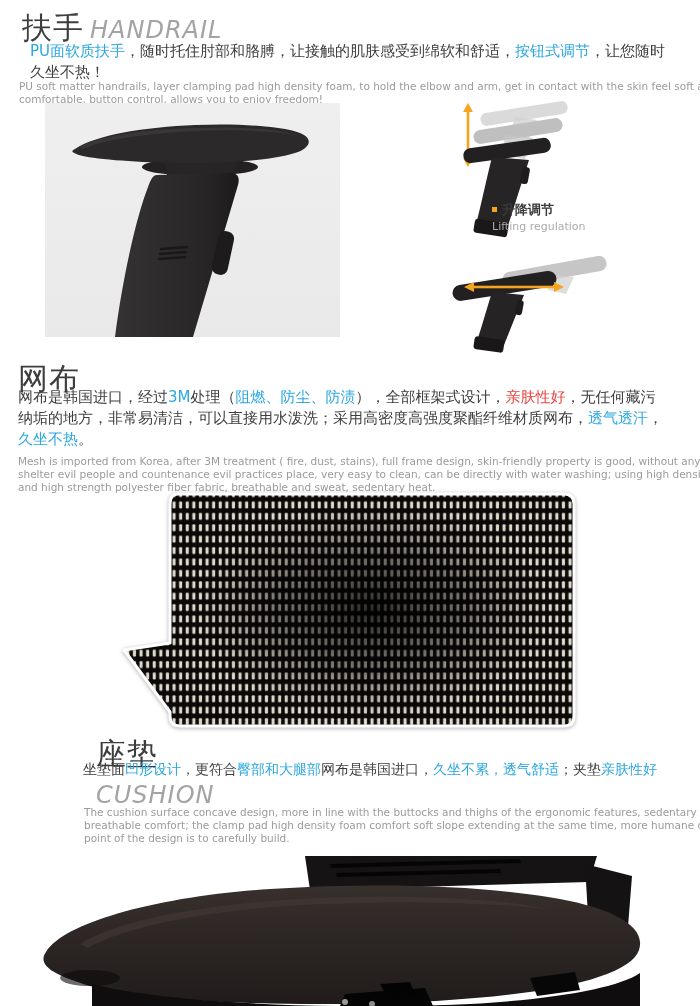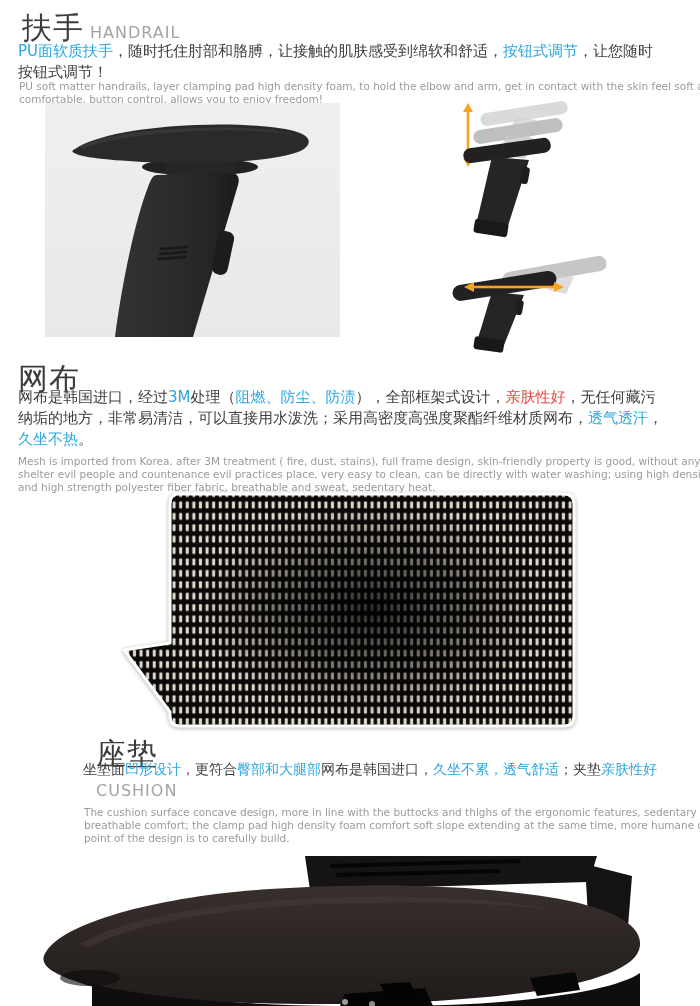--- a/index.html
+++ b/index.html
@@ -1,28 +1,28 @@
 <!DOCTYPE html>
 <html style="--blue: #2ba7e0; --red: #e8443f; --orange: #f6a41f; --heading: #3d3d3d; --heading_en: #a3a3a3; --body: #3e3e3e; --body_en: #9b9b9b;"><head>
 <meta charset="utf-8">
 <style>
   html,body{margin:0;padding:0;background:#ffffff;}
   .page{position:relative;width:700px;height:1006px;background:#fff;overflow:hidden;
         font-family:"DejaVu Sans","Liberation Sans",sans-serif;}
   .sec-title{position:absolute;display:flex;align-items:baseline;gap:6px;margin:4px;font-weight:normal;white-space:nowrap;}
   .sec-title .t-cn{font-size:30px;color:var(--heading);letter-spacing:1px;}
-  .sec-title .t-en{font-size:16px;color:var(--heading_en);letter-spacing:1px;}
+  .sec-title .t-en{font-size:24px;color:var(--heading_en);letter-spacing:1px;font-style:italic;}
   p{margin:0;}
   .cn{position:absolute;font-size:15px;line-height:21px;color:var(--body);white-space:nowrap;}
   .cn.small{font-size:14px;}
   .en{position:absolute;font-size:10.5px;line-height:13px;color:var(--body_en);white-space:nowrap;}
   .c-blue{color:var(--blue);}
   .c-red{color:var(--red);}
   #handrail-title{left:18px;top:4px;}
-  #handrail-cn{left:18px;top:41px;}
+  #handrail-cn{left:30px;top:41px;}
   #handrail-en{left:19px;top:80px;}
   #armrest-photo{position:absolute;left:45px;top:103px;}
   #fig-lift{position:absolute;left:445px;top:101px;}
   #fig-slide{position:absolute;left:432px;top:238px;}
   .fig-label{position:absolute;}
   .fig-label .fl-cn{font-size:13px;font-weight:bold;color:#3a3a3a;white-space:nowrap;}
   .fig-label .fl-en{font-size:11px;color:#ababab;margin-top:1px;white-space:nowrap;}
   .bullet{display:inline-block;width:5px;height:5px;background:var(--orange);margin-right:5px;vertical-align:2px;}
   #label-lift{left:492px;top:201px;}
   #label-slide{left:494px;top:322px;}
@@ -37,21 +37,21 @@
 </style>
 </head>
 <body>
 
 <div class="page">
 
   <h2 class="sec-title" id="handrail-title">
     <span class="t-cn">扶手</span>
     <span class="t-en">HANDRAIL</span>
   </h2>
-  <p class="cn" id="handrail-cn"><span class="c-blue">PU面软质扶手</span><span>，随时托住肘部和胳膊，让接触的肌肤感受到绵软和舒适，</span><span class="c-blue">按钮式调节</span><span>，让您随时</span><br><span>按钮式调节！</span></p>
+  <p class="cn" id="handrail-cn"><span class="c-blue">PU面软质扶手</span><span>，随时托住肘部和胳膊，让接触的肌肤感受到绵软和舒适，</span><span class="c-blue">按钮式调节</span><span>，让您随时</span><br><span>久坐不热！</span></p>
   <p class="en" id="handrail-en">PU soft matter handrails, layer clamping pad high density foam, to hold the elbow and arm, get in contact with the skin feel soft and<br>comfortable, button control, allows you to enjoy freedom!</p>
 
   <svg id="armrest-photo" width="295" height="234" viewBox="0 0 295 234">
     <defs>
       <linearGradient id="photobg" x1="0" y1="0" x2="0" y2="1">
         <stop offset="0" stop-color="#efefef"></stop>
           <stop offset="1" stop-color="#e9e9e9"></stop>
       </linearGradient>
       <linearGradient id="stemg" x1="0" y1="0" x2="1" y2="0">
         <stop offset="0" stop-color="#343232"></stop>
@@ -81,20 +81,24 @@
     </g>
     <rect x="35" y="6" width="88" height="13" rx="6" transform="rotate(-9 79 12)" fill="#dadada"></rect>
     <path d="M70 16 L92 19 L84 38 L64 34 Z" fill="#d2d2d2" opacity="0.8"></path>
     <rect x="28" y="23" width="90" height="14" rx="7" transform="rotate(-9 73 30)" fill="#bfbfbf"></rect>
     <path d="M60 34 L88 37 L80 58 L58 54 Z" fill="#c6c6c6" opacity="0.75"></path>
     <rect x="18" y="42" width="88" height="15" rx="7" transform="rotate(-8 62 49)" fill="#232021"></rect>
     <path d="M47 56 L84 59 L60 134 L30 128 C36 104 42 76 47 56 Z" fill="#272425"></path>
     <rect x="29" y="120" width="34" height="14" rx="3" transform="rotate(9 46 127)" fill="#1a1818"></rect>
     <rect x="76" y="66" width="8" height="17" rx="3" transform="rotate(10 80 74)" fill="#1e1c1c"></rect>
   </svg>
+  <div class="fig-label" id="label-lift">
+    <div class="fl-cn"><span class="bullet"></span><span>升降调节</span></div>
+    <div class="fl-en">Lifting regulation</div>
+  </div>
 
   <svg id="fig-slide" width="218" height="120" viewBox="0 0 218 120">
     <rect x="70" y="26" width="105" height="15" rx="7" transform="rotate(-10 122 33)" fill="#c6c6c6"></rect>
     <path d="M120 36 L142 39 L134 56 L116 52 Z" fill="#cecece" opacity="0.7"></path>
     <rect x="20" y="40" width="105" height="16" rx="8" transform="rotate(-9 72 48)" fill="#232021"></rect>
     <path d="M60 54 L92 57 L70 112 L44 106 C50 88 55 70 60 54 Z" fill="#262324"></path>
     <rect x="42" y="100" width="30" height="13" rx="3" transform="rotate(8 57 106)" fill="#191717"></rect>
     <rect x="84" y="62" width="7" height="15" rx="3" transform="rotate(10 87 69)" fill="#1e1c1c"></rect>
     <g fill="#f6a41f">
       <path d="M32 49 L42 44 L42 54 Z"></path>

